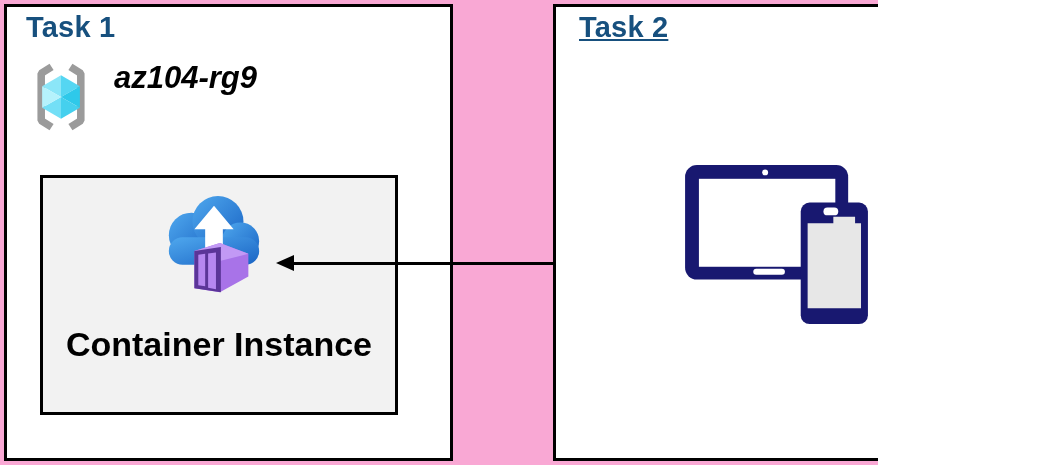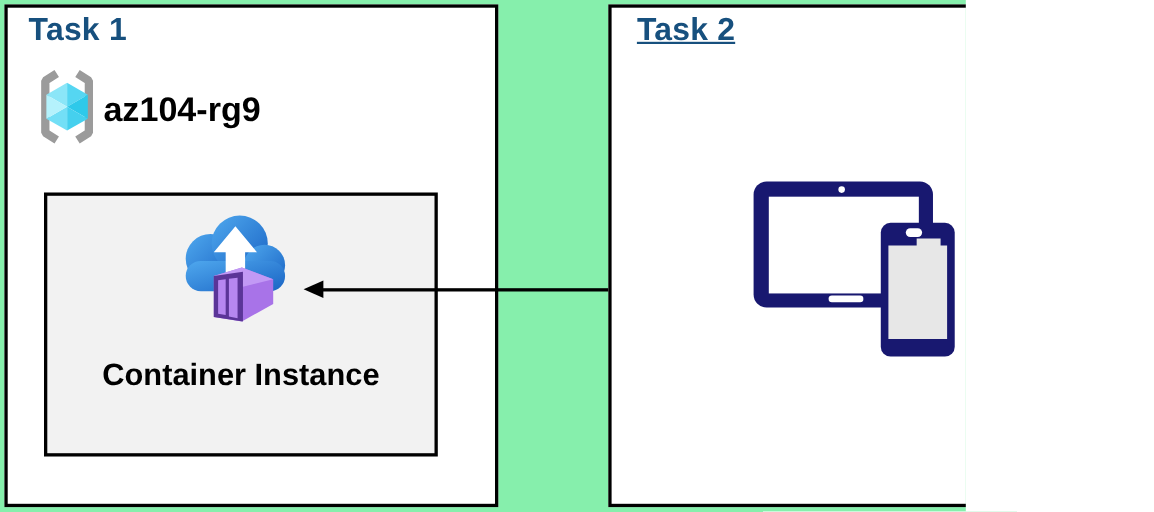--- a/index.html
+++ b/index.html
@@ -1,50 +1,50 @@
 <!DOCTYPE html>
 <html><head>
 <meta charset="utf-8">
 <style>
   html,body{margin:0;padding:0;background:#fff;}
   .canvas{
     position:relative;
     width:878px;height:465px;
-    background:#86efac;
+    background:#f9a8d4;
     font-family:"Liberation Sans", sans-serif;
     overflow:hidden;
   }
   .task-box{
     position:absolute;
     box-sizing:border-box;
     border:3px solid #000;
     background:#fff;
   }
   #task1-box{left:4px;top:4px;width:449px;height:457px;}
   #task2-box{left:553px;top:4px;width:493px;height:457px;}
   .task-title{
     position:absolute;
     font-size:29px;font-weight:700;
     color:#17507E;
     letter-spacing:0.2px;
   }
   #task1-title{left:26px;top:11px;}
   #task2-title{left:579px;top:11px;text-decoration:underline;}
-  #rg-row{position:absolute;left:28px;top:60px;display:flex;align-items:center;}
+  #rg-row{position:absolute;left:28px;top:60px;display:flex;align-items:flex-start;gap:20px;font-style:italic;}
   #rg-name{font-size:31px;font-weight:700;color:#000;}
   #inner-box{
     position:absolute;
     box-sizing:border-box;
     left:40px;top:175px;width:358px;height:240px;
     background:#F2F2F2;border:3px solid #000;
   }
   #aci-icon{position:absolute;left:160px;top:192px;}
   #ci-label{
     position:absolute;left:40px;top:325px;width:358px;
-    text-align:center;font-size:28px;font-weight:700;color:#000;
+    text-align:center;font-size:34px;font-weight:700;color:#000;
   }
   #devices-icon{position:absolute;left:683px;top:162px;}
   #tv-label{
     position:absolute;left:595px;top:348px;width:370px;
     text-align:center;font-size:31px;font-weight:700;color:#000;
   }
   #arrow-line{
     position:absolute;left:293px;top:262px;width:395px;height:3px;
     background:#000;
   }

